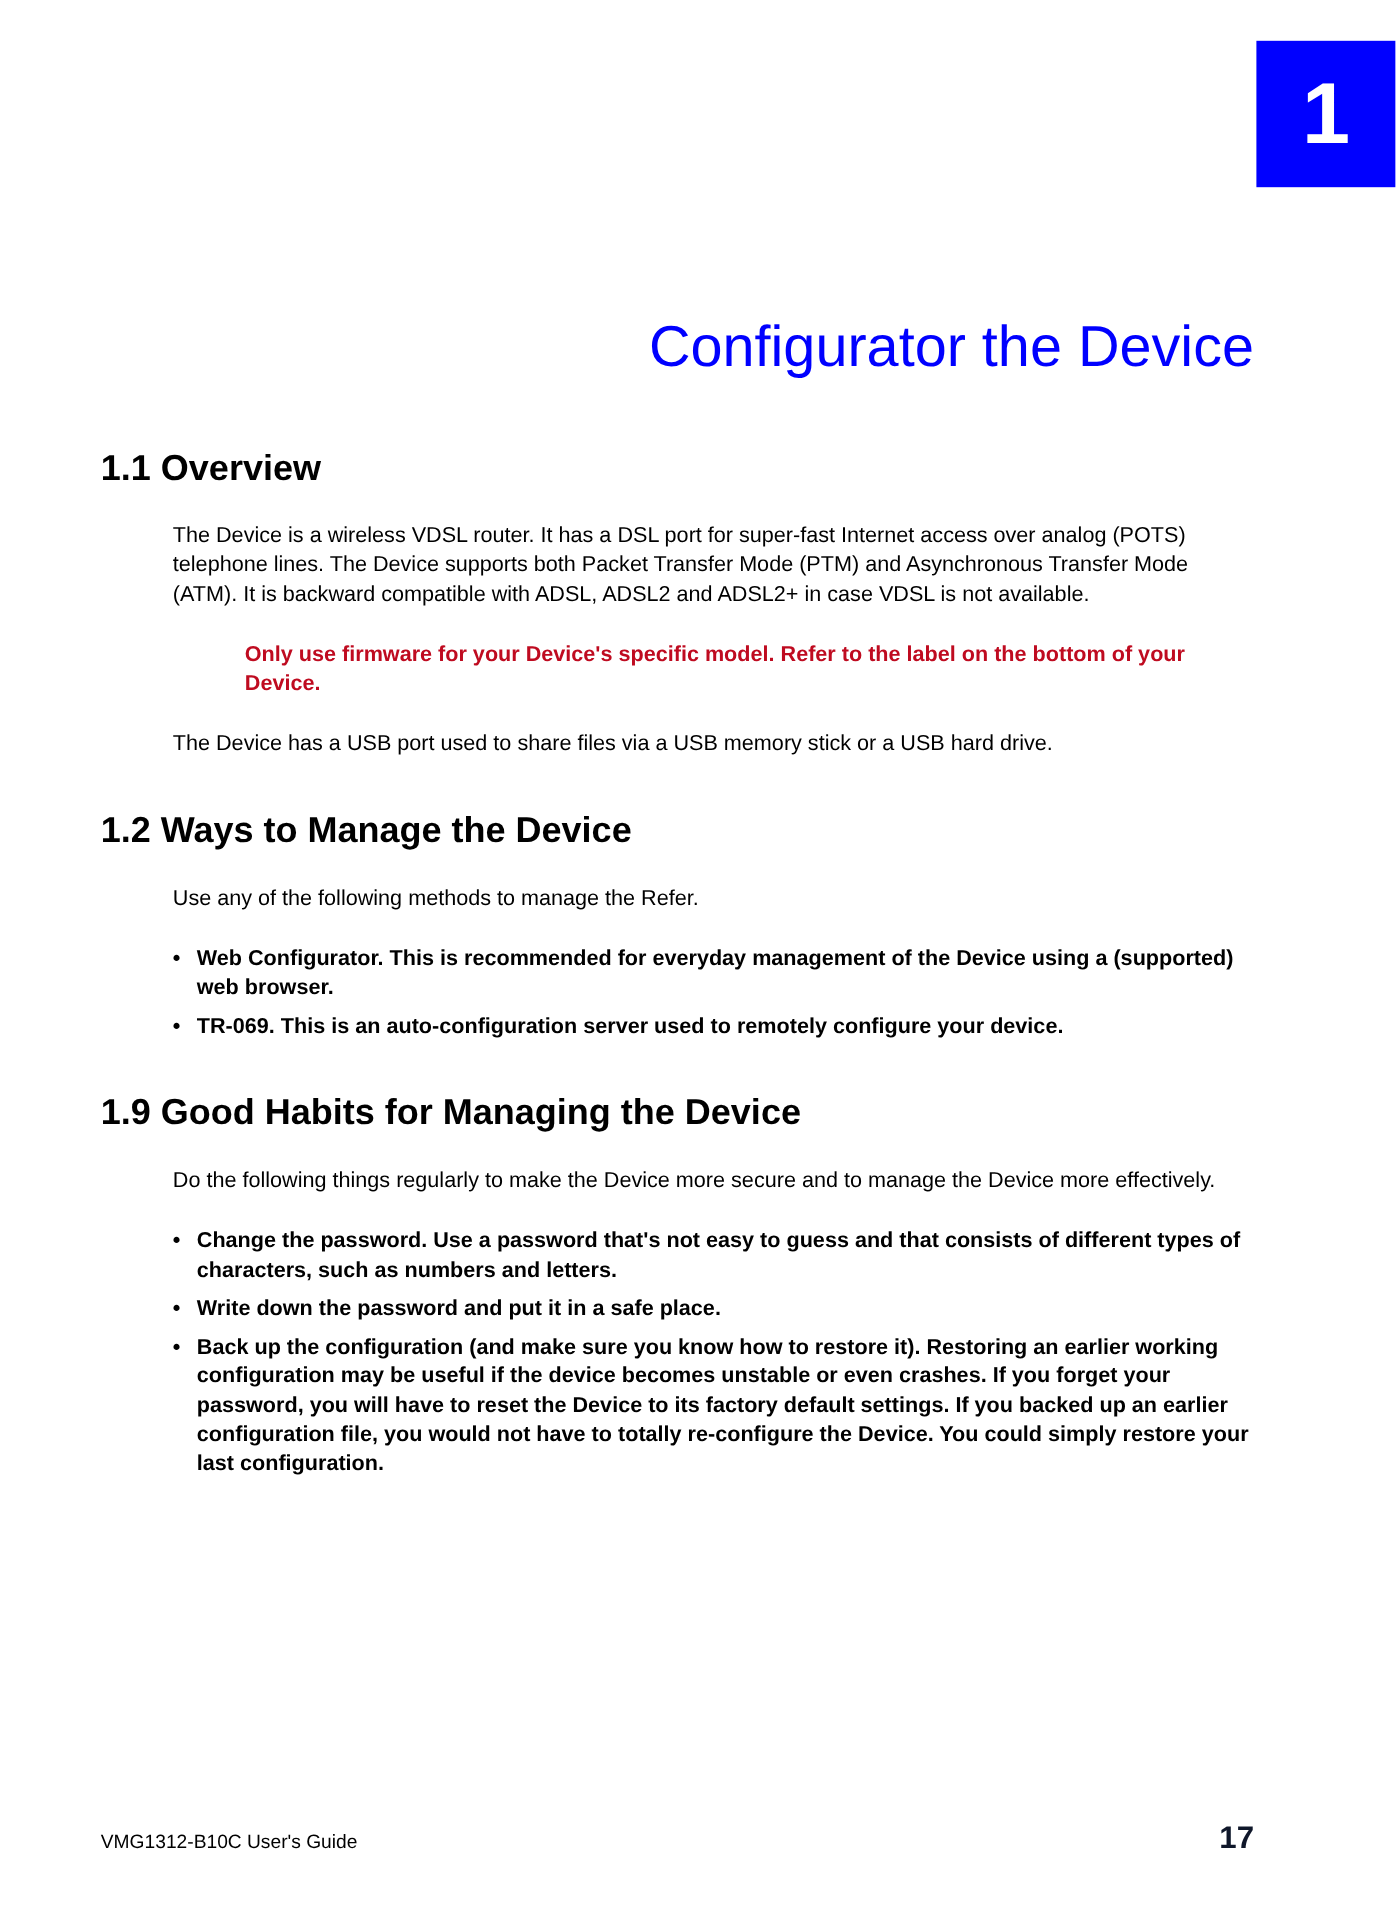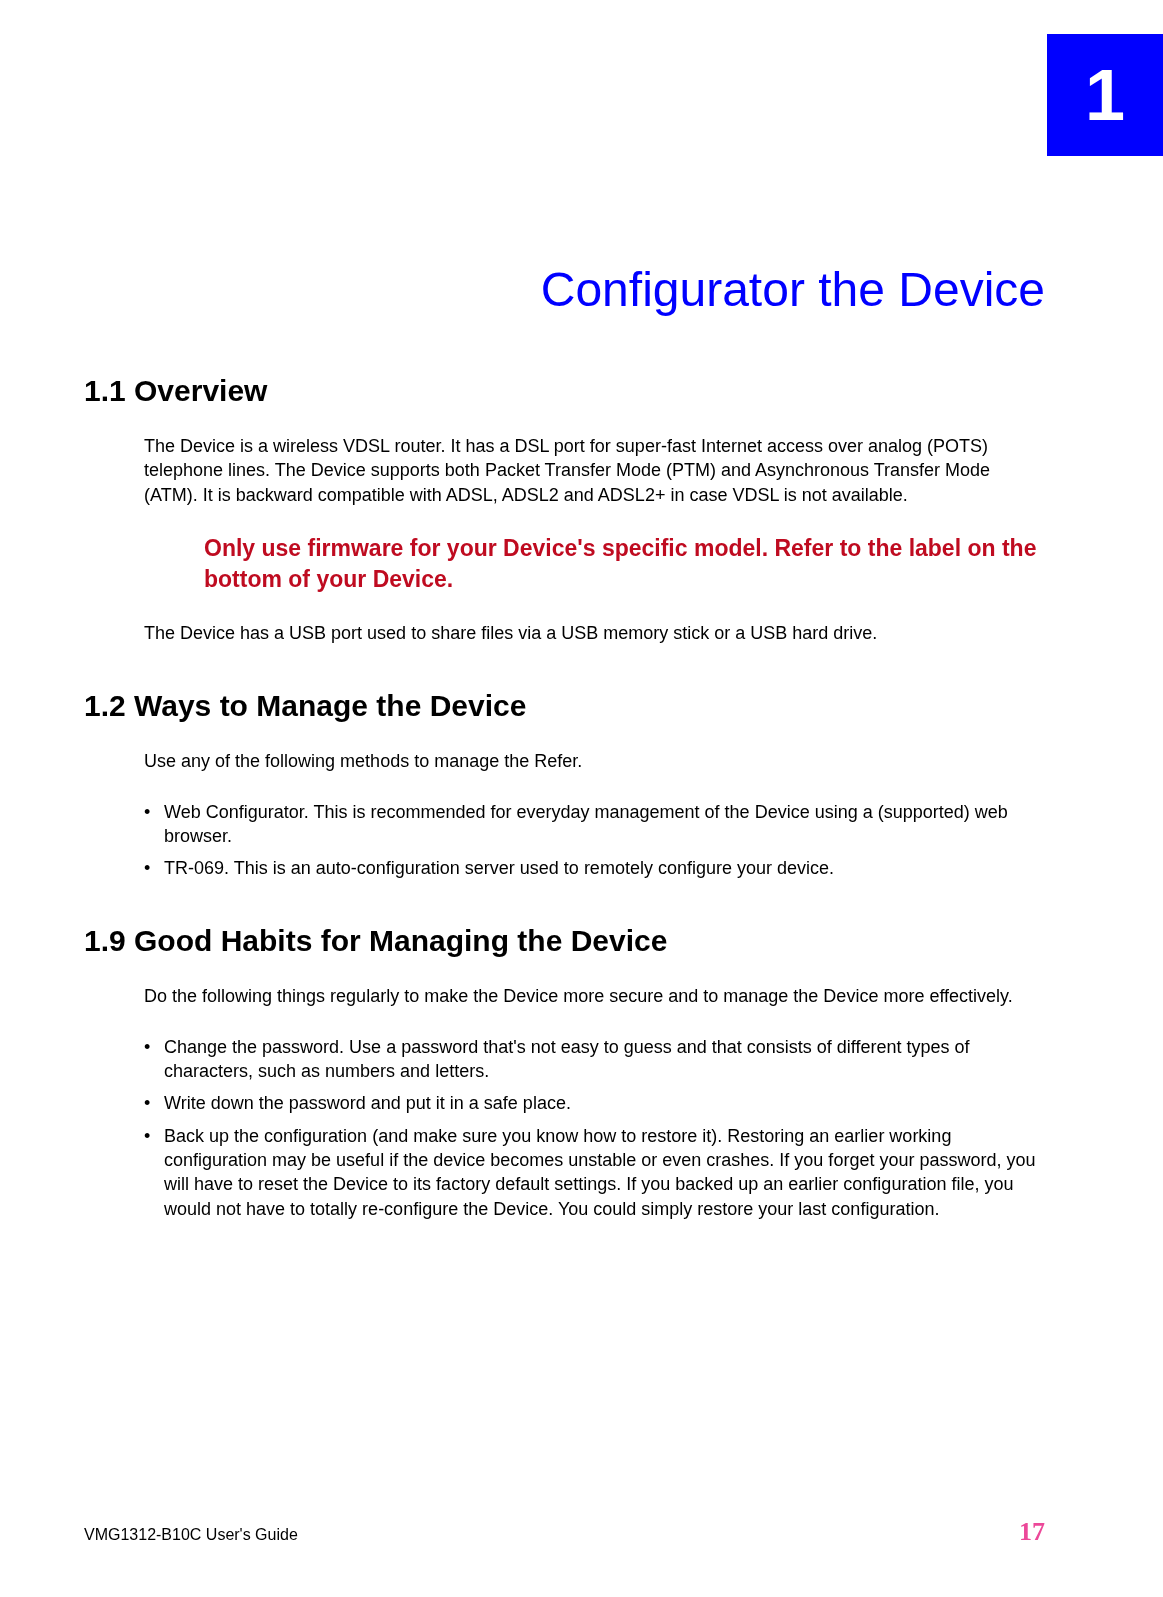--- a/index.html
+++ b/index.html
@@ -67,35 +67,36 @@
   }
   p.body {
     font-size: 18px;
     line-height: 1.35;
     margin: 26px 0;
   }
   .warning {
     font-family: Arial, Helvetica, sans-serif;
     color: #bf0b20;
     font-weight: bold;
-    font-size: 23px;
+    font-size: 18px;
     line-height: 1.35;
     margin: 22px 0 22px 60px;
   }
   ul.bullets {
     list-style: none;
     padding: 0;
     margin: 12px 0 0 0;
   }
   ul.bullets li {
     position: relative;
     font-size: 18px;
     line-height: 1.35;
     padding-left: 20px;
     margin-bottom: 8px;
+    font-weight: bold;
   }
   ul.bullets li::before {
     content: "•";
     position: absolute;
     left: 0;
     top: 0;
   }
   .footer {
     position: absolute;
     bottom: 50px;
@@ -106,22 +107,21 @@
     align-items: baseline;
     font-family: Arial, Helvetica, sans-serif;
   }
   .footer .guide {
     font-size: 16px;
     color: #000000;
   }
   .footer .page-num {
     font-size: 26px;
     font-weight: bold;
-    color: #ec4899;
-    font-family: Liberation Serif, serif;
+    color: #0f172a;
   }
 </style>
 </head>
 <body>
 
 <div class="page">
 
   <div class="chapter-tab">
     <span class="chapter-number">1</span>
   </div>

